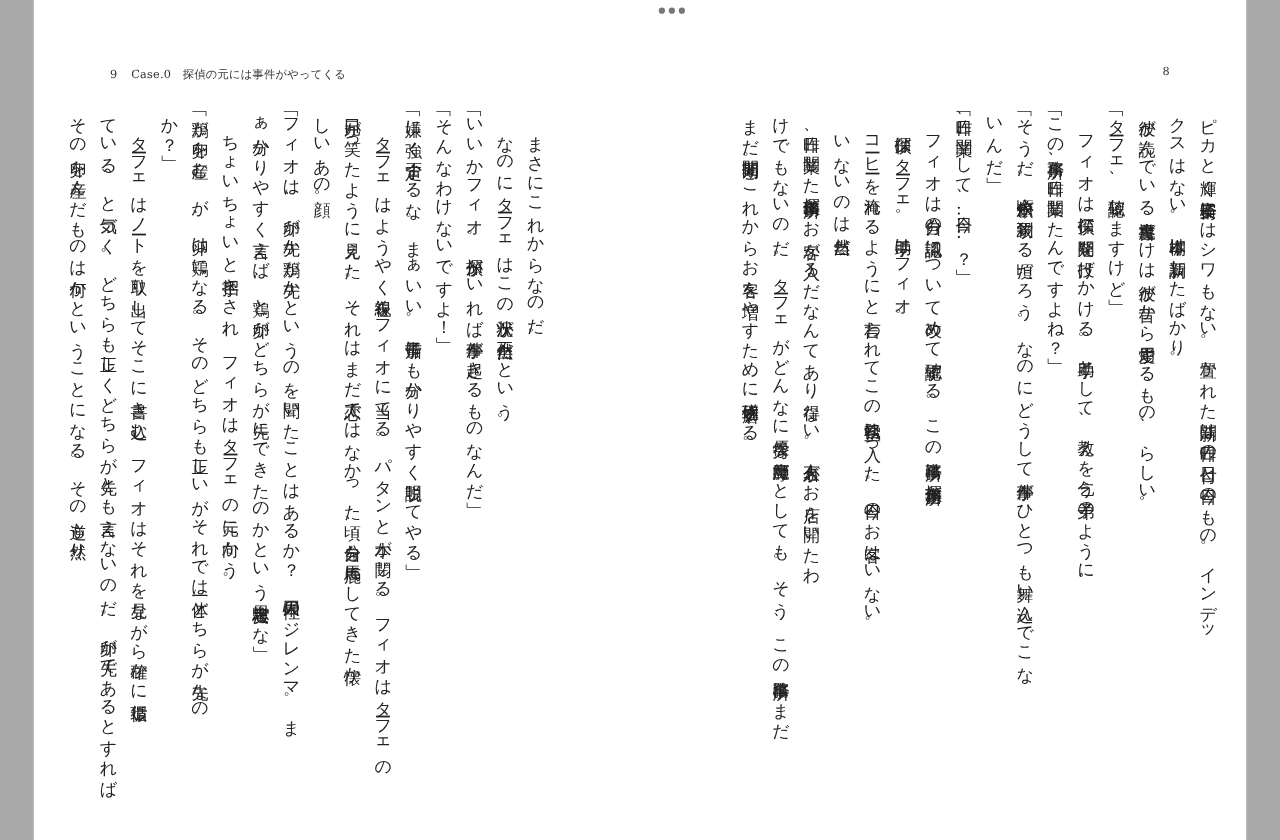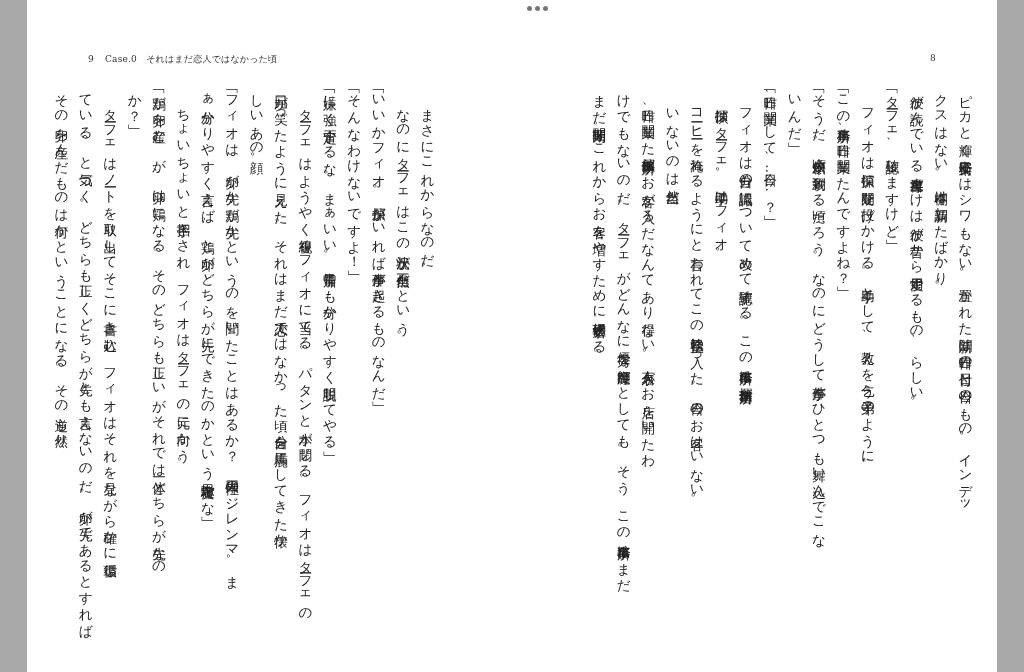--- a/index.html
+++ b/index.html
@@ -52,21 +52,21 @@
 <div class="page">
   <div class="more-dots">
     <span></span>
     <span></span>
     <span></span>
   </div>
 </div>
 
 <div class="header-left">
   <span class="pg">9</span>
-  <span>Case.0　それはまだ恋人ではなかった頃</span>
+  <span>Case.0　探偵の元には事件がやってくる</span>
 </div>
 <div class="header-right">8</div>
 
 <div class="column right-col">
   <p>ピカと輝く安楽椅子にはシワもない。置かれた新聞は昨日の日付と今日のもの。インデッ</p>
   <p>クスはない。本棚は新調したばかり。</p>
   <p>彼が読んでいる魔導書だけは彼が昔から愛用するもの、らしい。</p>
   <p>「ターフェ、確認しますけど」</p>
   <p>　フィオは探偵に疑問を投げかける。助手として、教えを乞う弟子のように。</p>
   <p>「この事務所、昨日、開業したんですよね？」</p>

